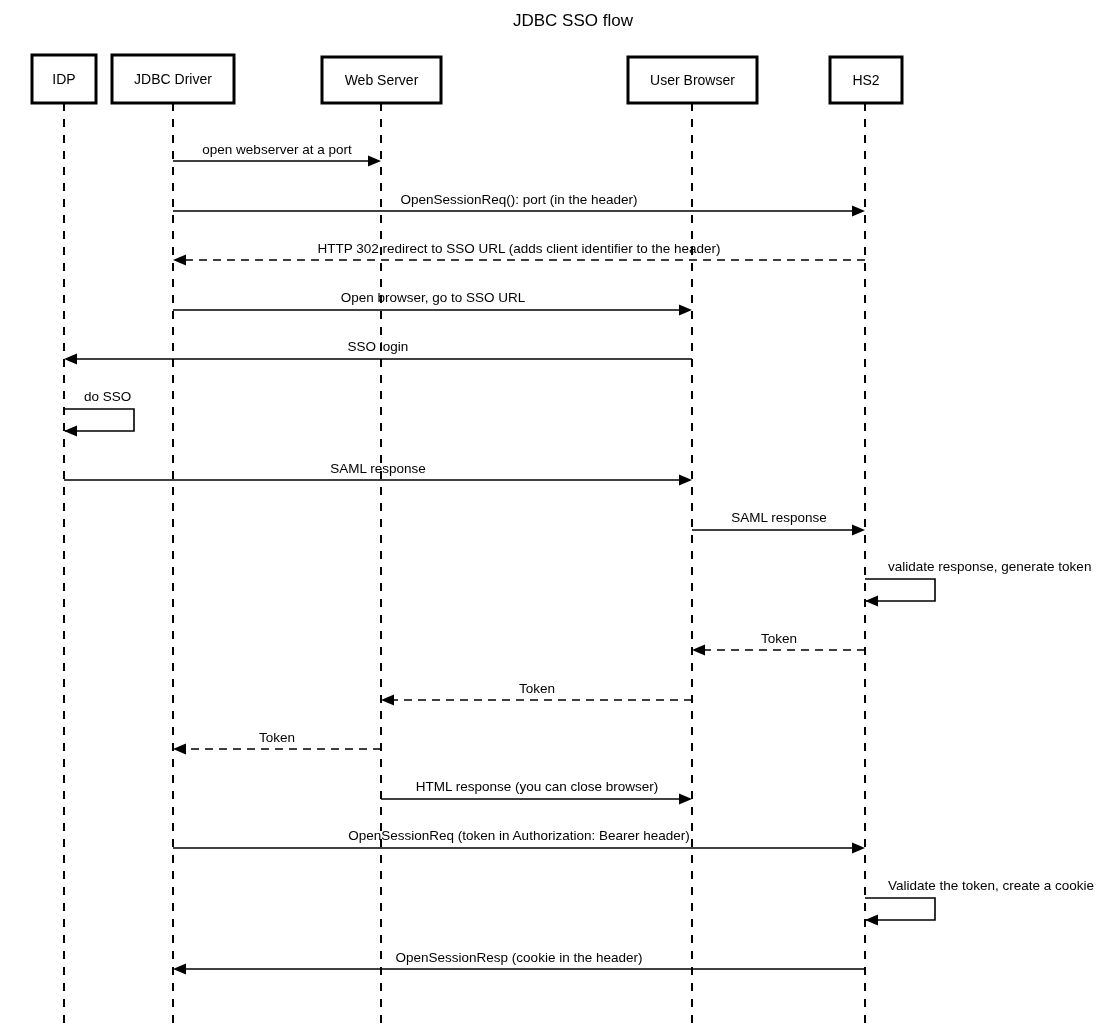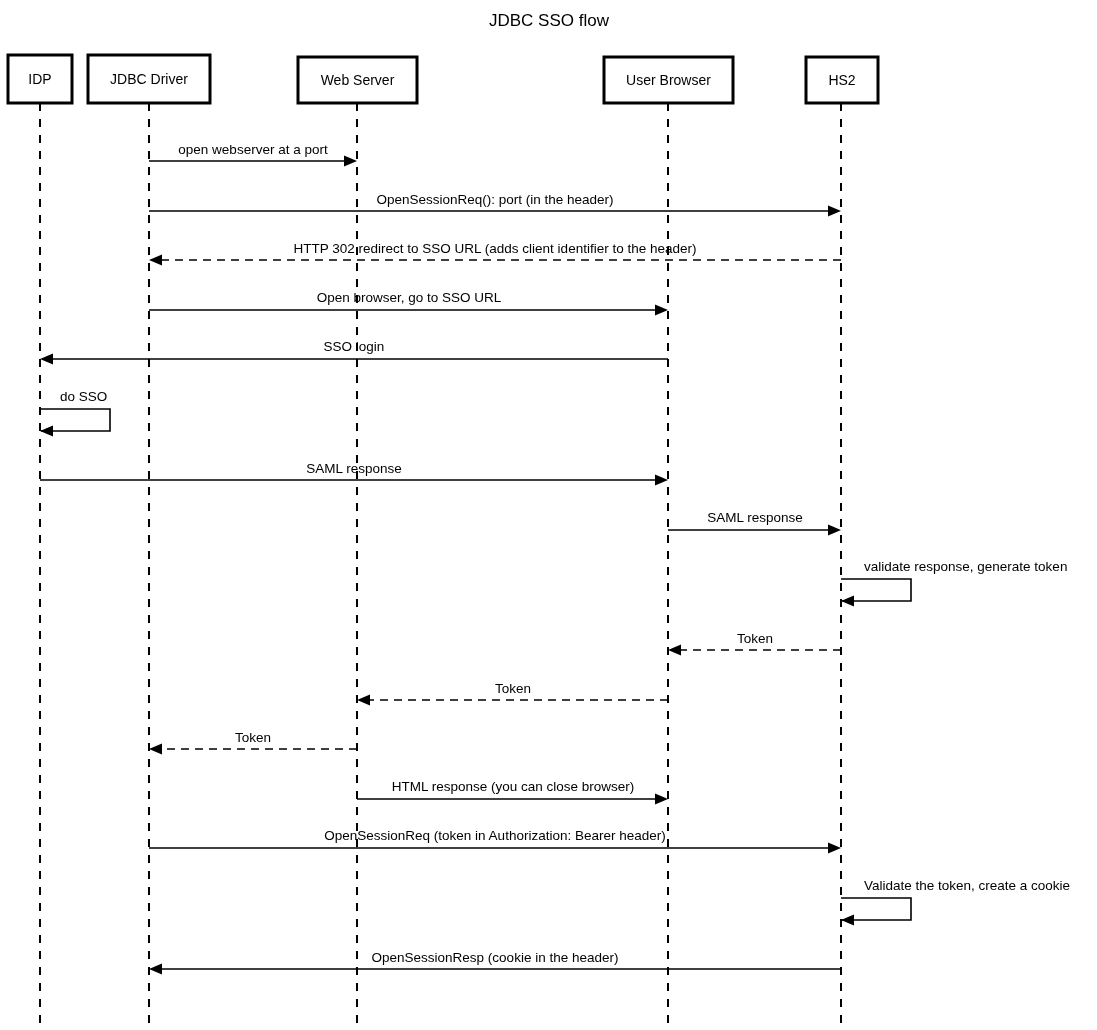--- a/index.html
+++ b/index.html
@@ -10,20 +10,21 @@
   body {
     width: 1097px;
     height: 1030px;
     font-family: "Liberation Sans", sans-serif;
     overflow: hidden;
   }
   #diagram-root {
     position: relative;
     width: 902px;
     height: 1030px;
+    margin-left: 24px;
   }
   svg.seq {
     display: block;
     width: 1097px;
     height: 1030px;
   }
   .diagram-title {
     font-family: "Liberation Sans", sans-serif;
     font-size: 17px;
     fill: #000000;

